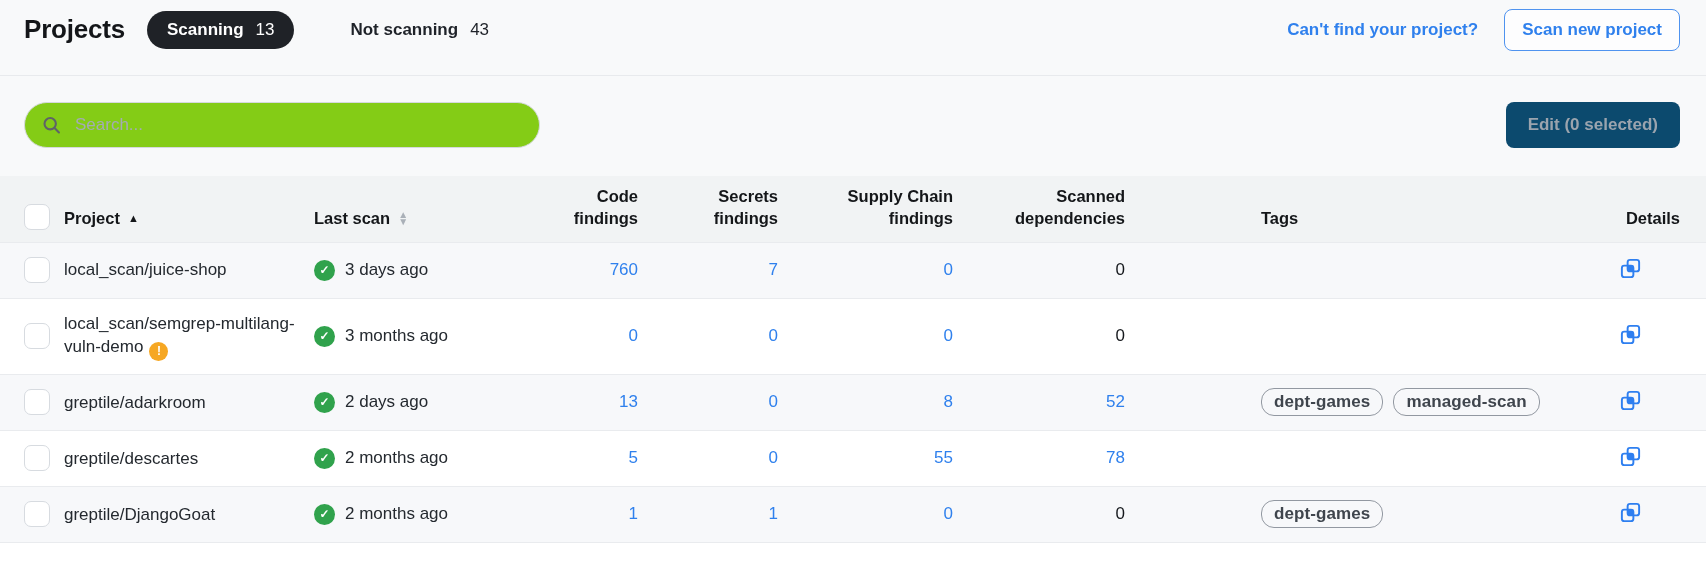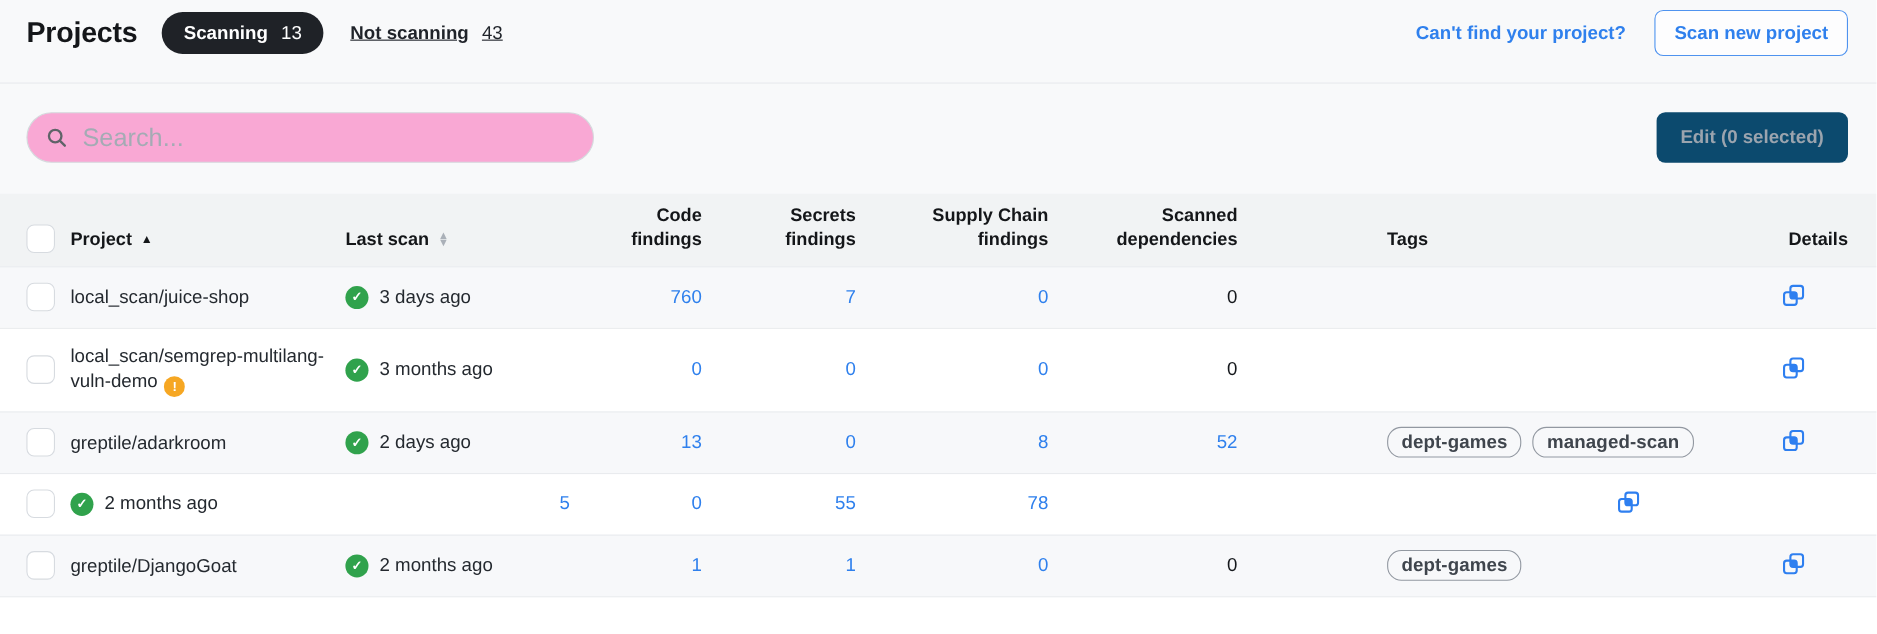--- a/index.html
+++ b/index.html
@@ -18,21 +18,21 @@
     align-items: center;
     padding: 0 26px 16px 24px;
     border-bottom: 1px solid #e8eaed;
   }
   .page-title {
     font-size: 26px;
     font-weight: 700;
     letter-spacing: -0.2px;
     color: #141619;
   }
-  .tabs { display: flex; align-items: flex-end; gap: 4px; margin-left: 22px; text-decoration: underline; }
+  .tabs { display: flex; align-items: flex-end; gap: 36px; margin-left: 22px; }
   .tab {
     display: inline-flex;
     align-items: center;
     gap: 12px;
     border: none;
     background: transparent;
     font-family: inherit;
     font-size: 17px;
     font-weight: 600;
     color: #1f2329;
@@ -71,24 +71,24 @@
     align-items: center;
     justify-content: space-between;
     padding: 26px 26px 28px 24px;
   }
   .search-wrap { position: relative; width: 516px; }
   .search-input {
     width: 100%;
     height: 46px;
     border: 1px solid #d5d9dd;
     border-radius: 23px;
-    background: #f9a8d4;
+    background: #84cc16;
     padding: 0 18px 0 50px;
     font-family: inherit;
-    font-size: 23px;
+    font-size: 17px;
     color: #1f2329;
     outline: none;
   }
   .search-input::placeholder { color: #a4abb4; }
   .search-icon {
     position: absolute;
     left: 17px;
     top: 50%;
     transform: translateY(-50%);
     display: inline-flex;
@@ -356,20 +356,21 @@
           <rect x="3" y="9" width="12" height="12" rx="2.5" fill="none" stroke="#2e7ff0" stroke-width="2"></rect>
         </svg>
       </button>
     </div>
   </div>
 
   <div class="tr trow">
     <div class="td cell-check">
         <div class="checkbox"></div>
       </div>
+    <div class="td proj-cell">greptile/descartes</div>
     <div class="td lastscan">
       <span class="check-icon">✓</span>
       <span>2 months ago</span>
     </div>
     <div class="td num"><a class="count-link">5</a></div>
     <div class="td num"><a class="count-link">0</a></div>
     <div class="td num"><a class="count-link">55</a></div>
     <div class="td num"><a class="count-link">78</a></div>
     <div class="td cell-tags tags-cell"></div>
     <div class="td cell-details">

